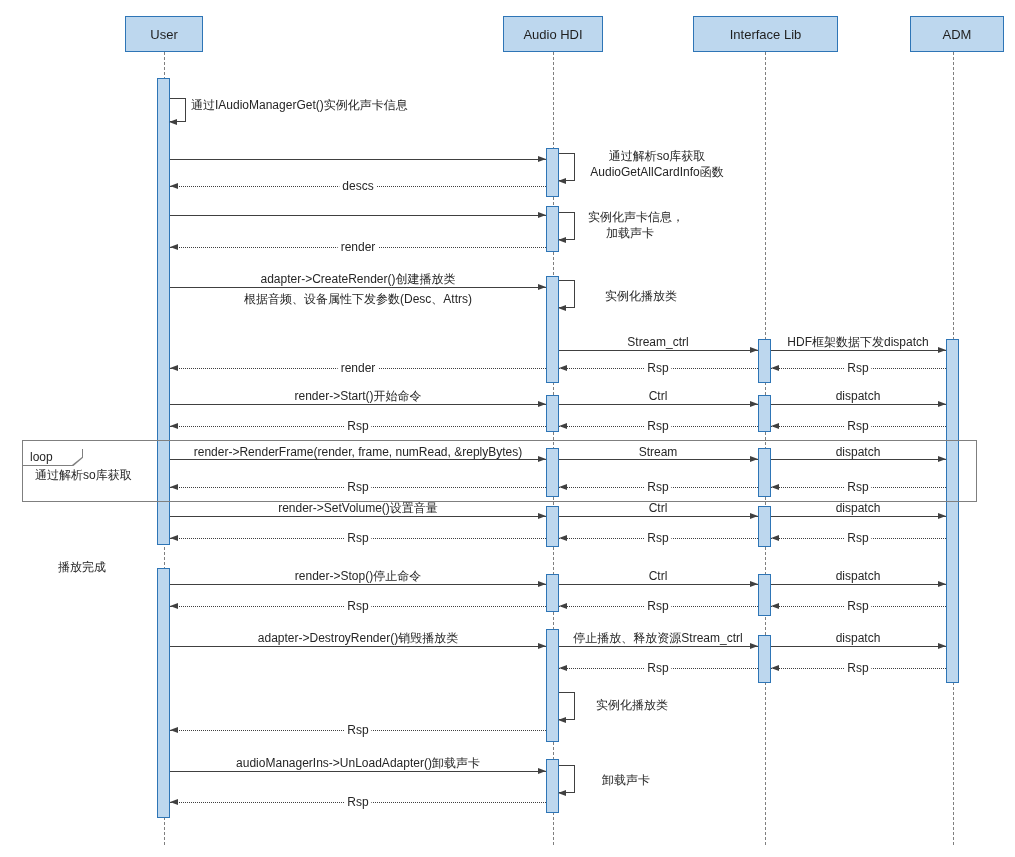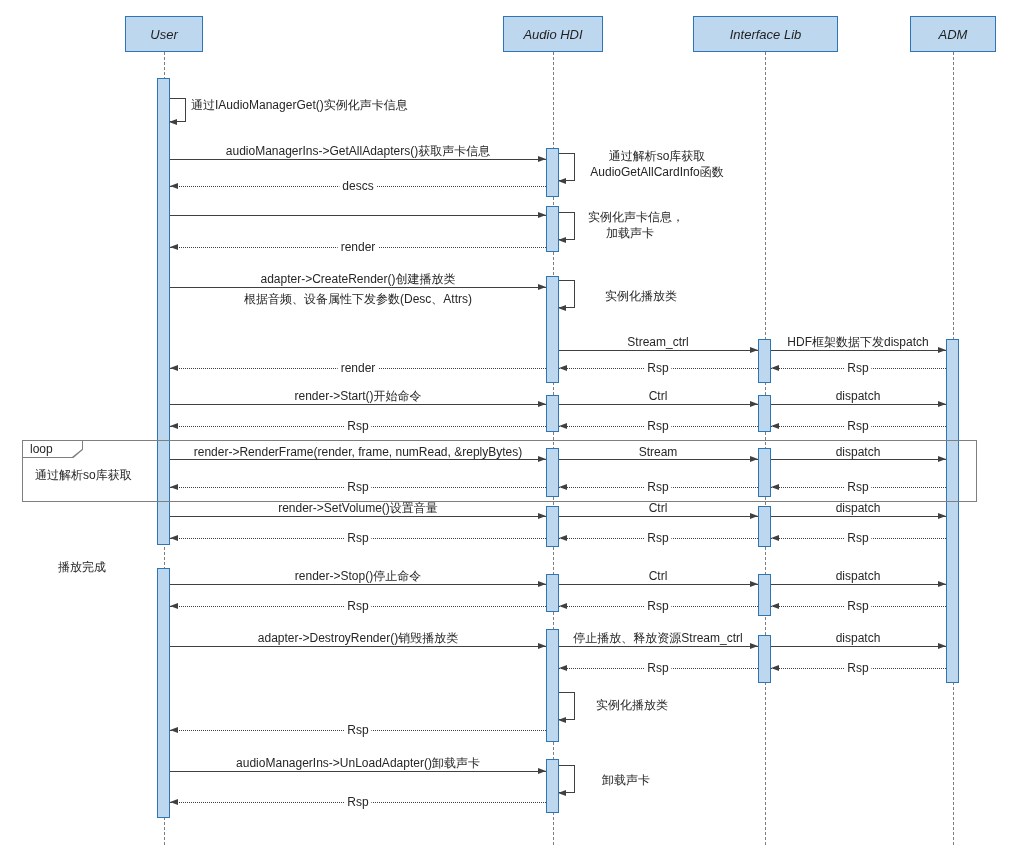--- a/index.html
+++ b/index.html
@@ -4,21 +4,21 @@
 <style>
   html,body { margin:0; padding:0; background:#fff; }
   .diagram {
     position:relative; width:1015px; height:857px; background:#ffffff;
     font-family:"Liberation Sans", sans-serif; overflow:hidden;
   }
   .actor {
     position:absolute; box-sizing:border-box;
     background:#BDD7EE; border:1px solid #2E75B6;
     display:flex; align-items:center; justify-content:center;
-    font-size:13px; color:#1f1f1f; z-index:2;font-style:italic;
+    font-size:13px; color:#1f1f1f; z-index:2;
   }
   .lifeline { position:absolute; width:0; border-left:1px dashed #7f7f7f; z-index:0; }
   .act {
     position:absolute; width:13px; box-sizing:border-box;
     background:#BDD7EE; border:1px solid #2E75B6; z-index:2;
   }
   .arr { position:absolute; height:0; border-top:1px solid #404040; z-index:3; }
   .arr.ret { border-top-style:dotted; }
   .arr.hr::after {
     content:""; position:absolute; right:0; top:-4px; width:0; height:0;
@@ -36,21 +36,21 @@
     transform:translateX(-50%); z-index:4;
   }
   .lbl.la { transform:none; }
   .sloop { position:absolute; border:1px solid #404040; border-left:none; z-index:3; }
   .sloop::after {
     content:""; position:absolute; left:-1px; bottom:-4px; width:0; height:0;
     border-top:3.5px solid transparent; border-bottom:3.5px solid transparent;
     border-right:8px solid #404040;
   }
   .loopframe { position:absolute; border:1px solid #7f7f7f; z-index:5; pointer-events:none; }
-  .looptab { position:absolute; z-index:6; }
+  .looptab { position:absolute; z-index:6;margin-top:8px; }
   .looptab .tabborder {
     position:absolute; left:0; top:0; width:100%; height:100%; background:#7f7f7f;
     clip-path:polygon(0 0,100% 0,100% 52%,84% 100%,0 100%);
   }
   .looptab .tabfill {
     position:absolute; left:0; top:0; width:calc(100% - 1px); height:calc(100% - 1px);
     background:#fff; clip-path:polygon(0 0,100% 0,100% 50%,83% 100%,0 100%);
     display:flex; align-items:center; padding-left:7px; box-sizing:border-box;
     font-size:12px; color:#262626;
   }
@@ -61,21 +61,21 @@
 <div class="diagram">
 
   <div class="lifeline" style="left:164px;top:52px;height:793px"></div>
   <div class="lifeline" style="left:553px;top:52px;height:793px"></div>
   <div class="lifeline" style="left:765px;top:52px;height:793px"></div>
   <div class="lifeline" style="left:953px;top:52px;height:793px"></div>
 
   <div class="actor" style="left:125px;top:16px;width:78px;height:36px">User</div>
   <div class="actor" style="left:693px;top:16px;width:145px;height:36px">Interface Lib</div>
   <div class="actor" style="left:503px;top:16px;width:100px;height:36px">Audio HDI</div>
-  <div class="actor" style="left:910px;top:16px;width:86px;height:36px">ADM</div>
+  <div class="actor" style="left:910px;top:16px;width:94px;height:36px">ADM</div>
 
   <div class="act" style="left:157px;top:78px;height:467px"></div>
   <div class="act" style="left:157px;top:568px;height:250px"></div>
 
   <div class="act" style="left:546px;top:148px;height:49px"></div>
   <div class="act" style="left:546px;top:206px;height:46px"></div>
   <div class="act" style="left:546px;top:276px;height:107px"></div>
   <div class="act" style="left:546px;top:395px;height:37px"></div>
   <div class="act" style="left:546px;top:448px;height:49px"></div>
   <div class="act" style="left:546px;top:506px;height:41px"></div>
@@ -89,21 +89,20 @@
   <div class="act" style="left:758px;top:506px;height:41px"></div>
   <div class="act" style="left:758px;top:574px;height:42px"></div>
   <div class="act" style="left:758px;top:635px;height:48px"></div>
 
   <div class="act" style="left:946px;top:339px;height:344px"></div>
 
   <div class="sloop" style="left:170px;top:98px;width:15px;height:22px"></div>
   <div class="lbl la" style="left:188px;top:98px">通过IAudioManagerGet()实例化声卡信息</div>
 
   <div class="arr hr" style="left:170px;top:159px;width:376px"></div>
-  <div class="lbl" style="left:358px;top:144px">audioManagerIns-&gt;GetAllAdapters()获取声卡信息</div>
   <div class="sloop" style="left:559px;top:153px;width:15px;height:26px"></div>
   <div class="lbl" style="left:657px;top:149px">通过解析so库获取</div>
   <div class="lbl" style="left:657px;top:165px">AudioGetAllCardInfo函数</div>
   <div class="arr ret hl" style="left:170px;top:186px;width:376px"></div>
   <div class="lbl" style="left:358px;top:179px">descs</div>
 
   <div class="arr hr" style="left:170px;top:215px;width:376px"></div>
   <div class="sloop" style="left:559px;top:212px;width:15px;height:26px"></div>
   <div class="lbl" style="left:636px;top:210px">实例化声卡信息，</div>
   <div class="lbl" style="left:630px;top:226px">加载声卡</div>

